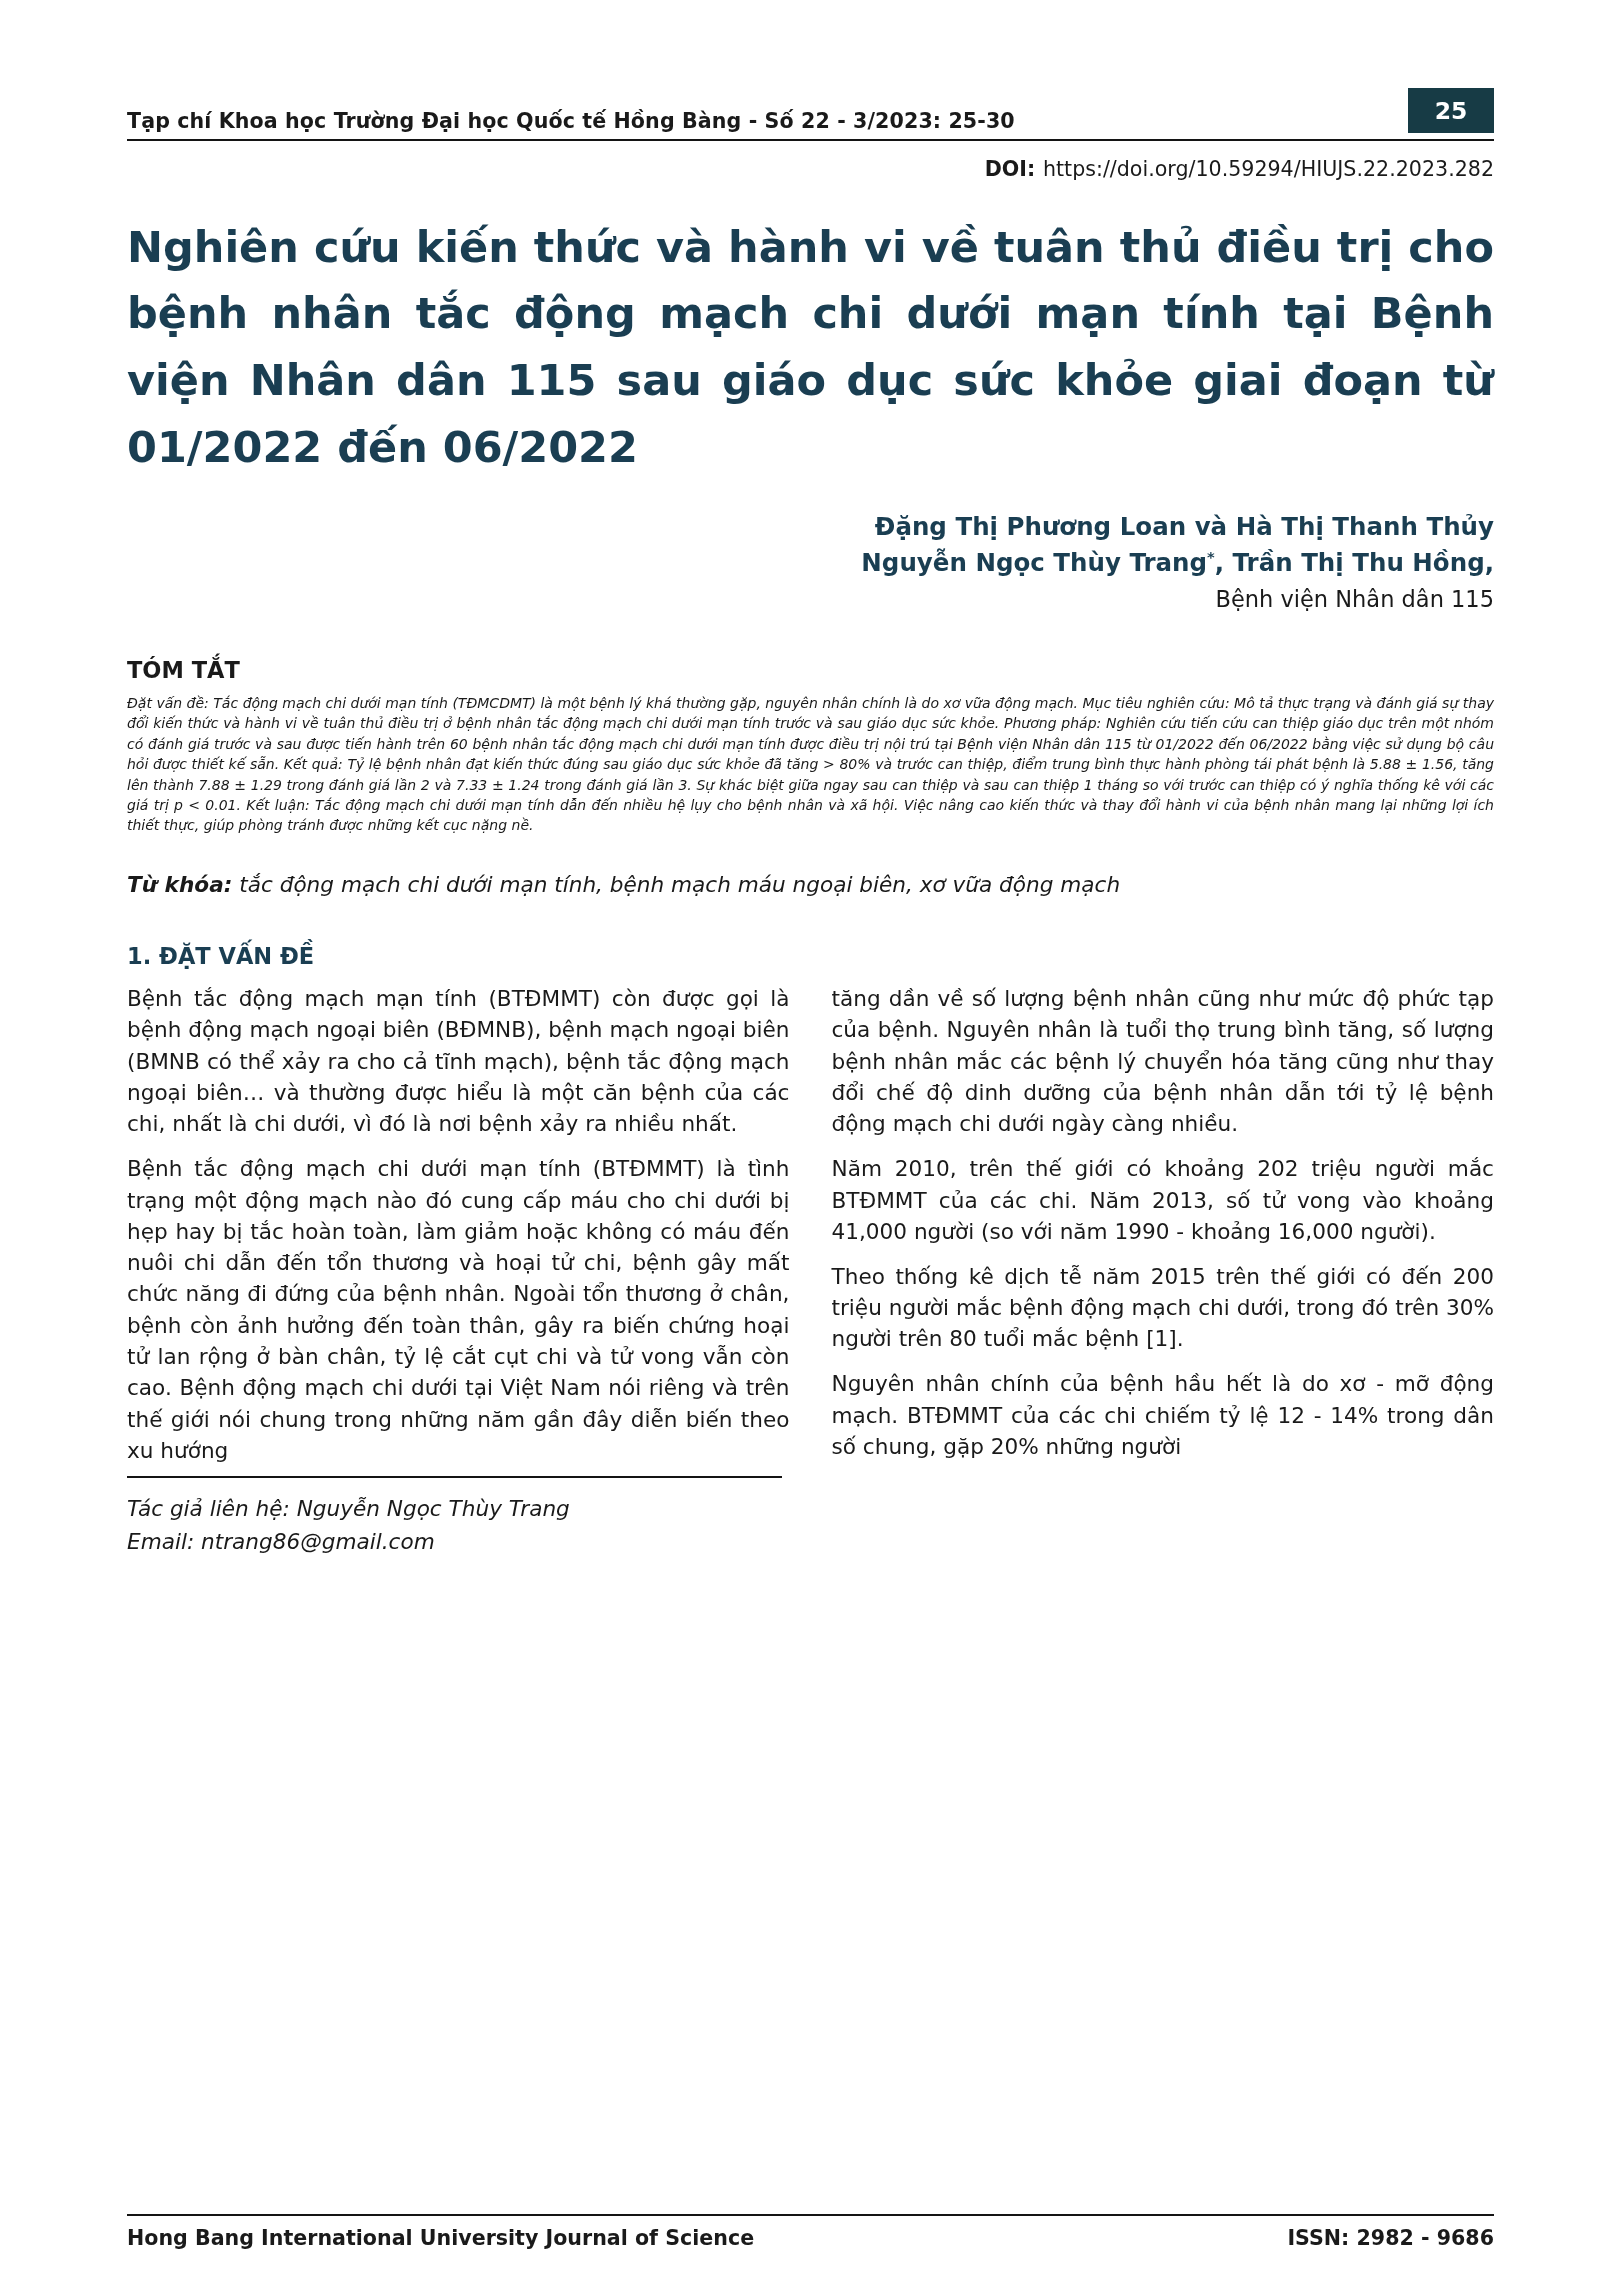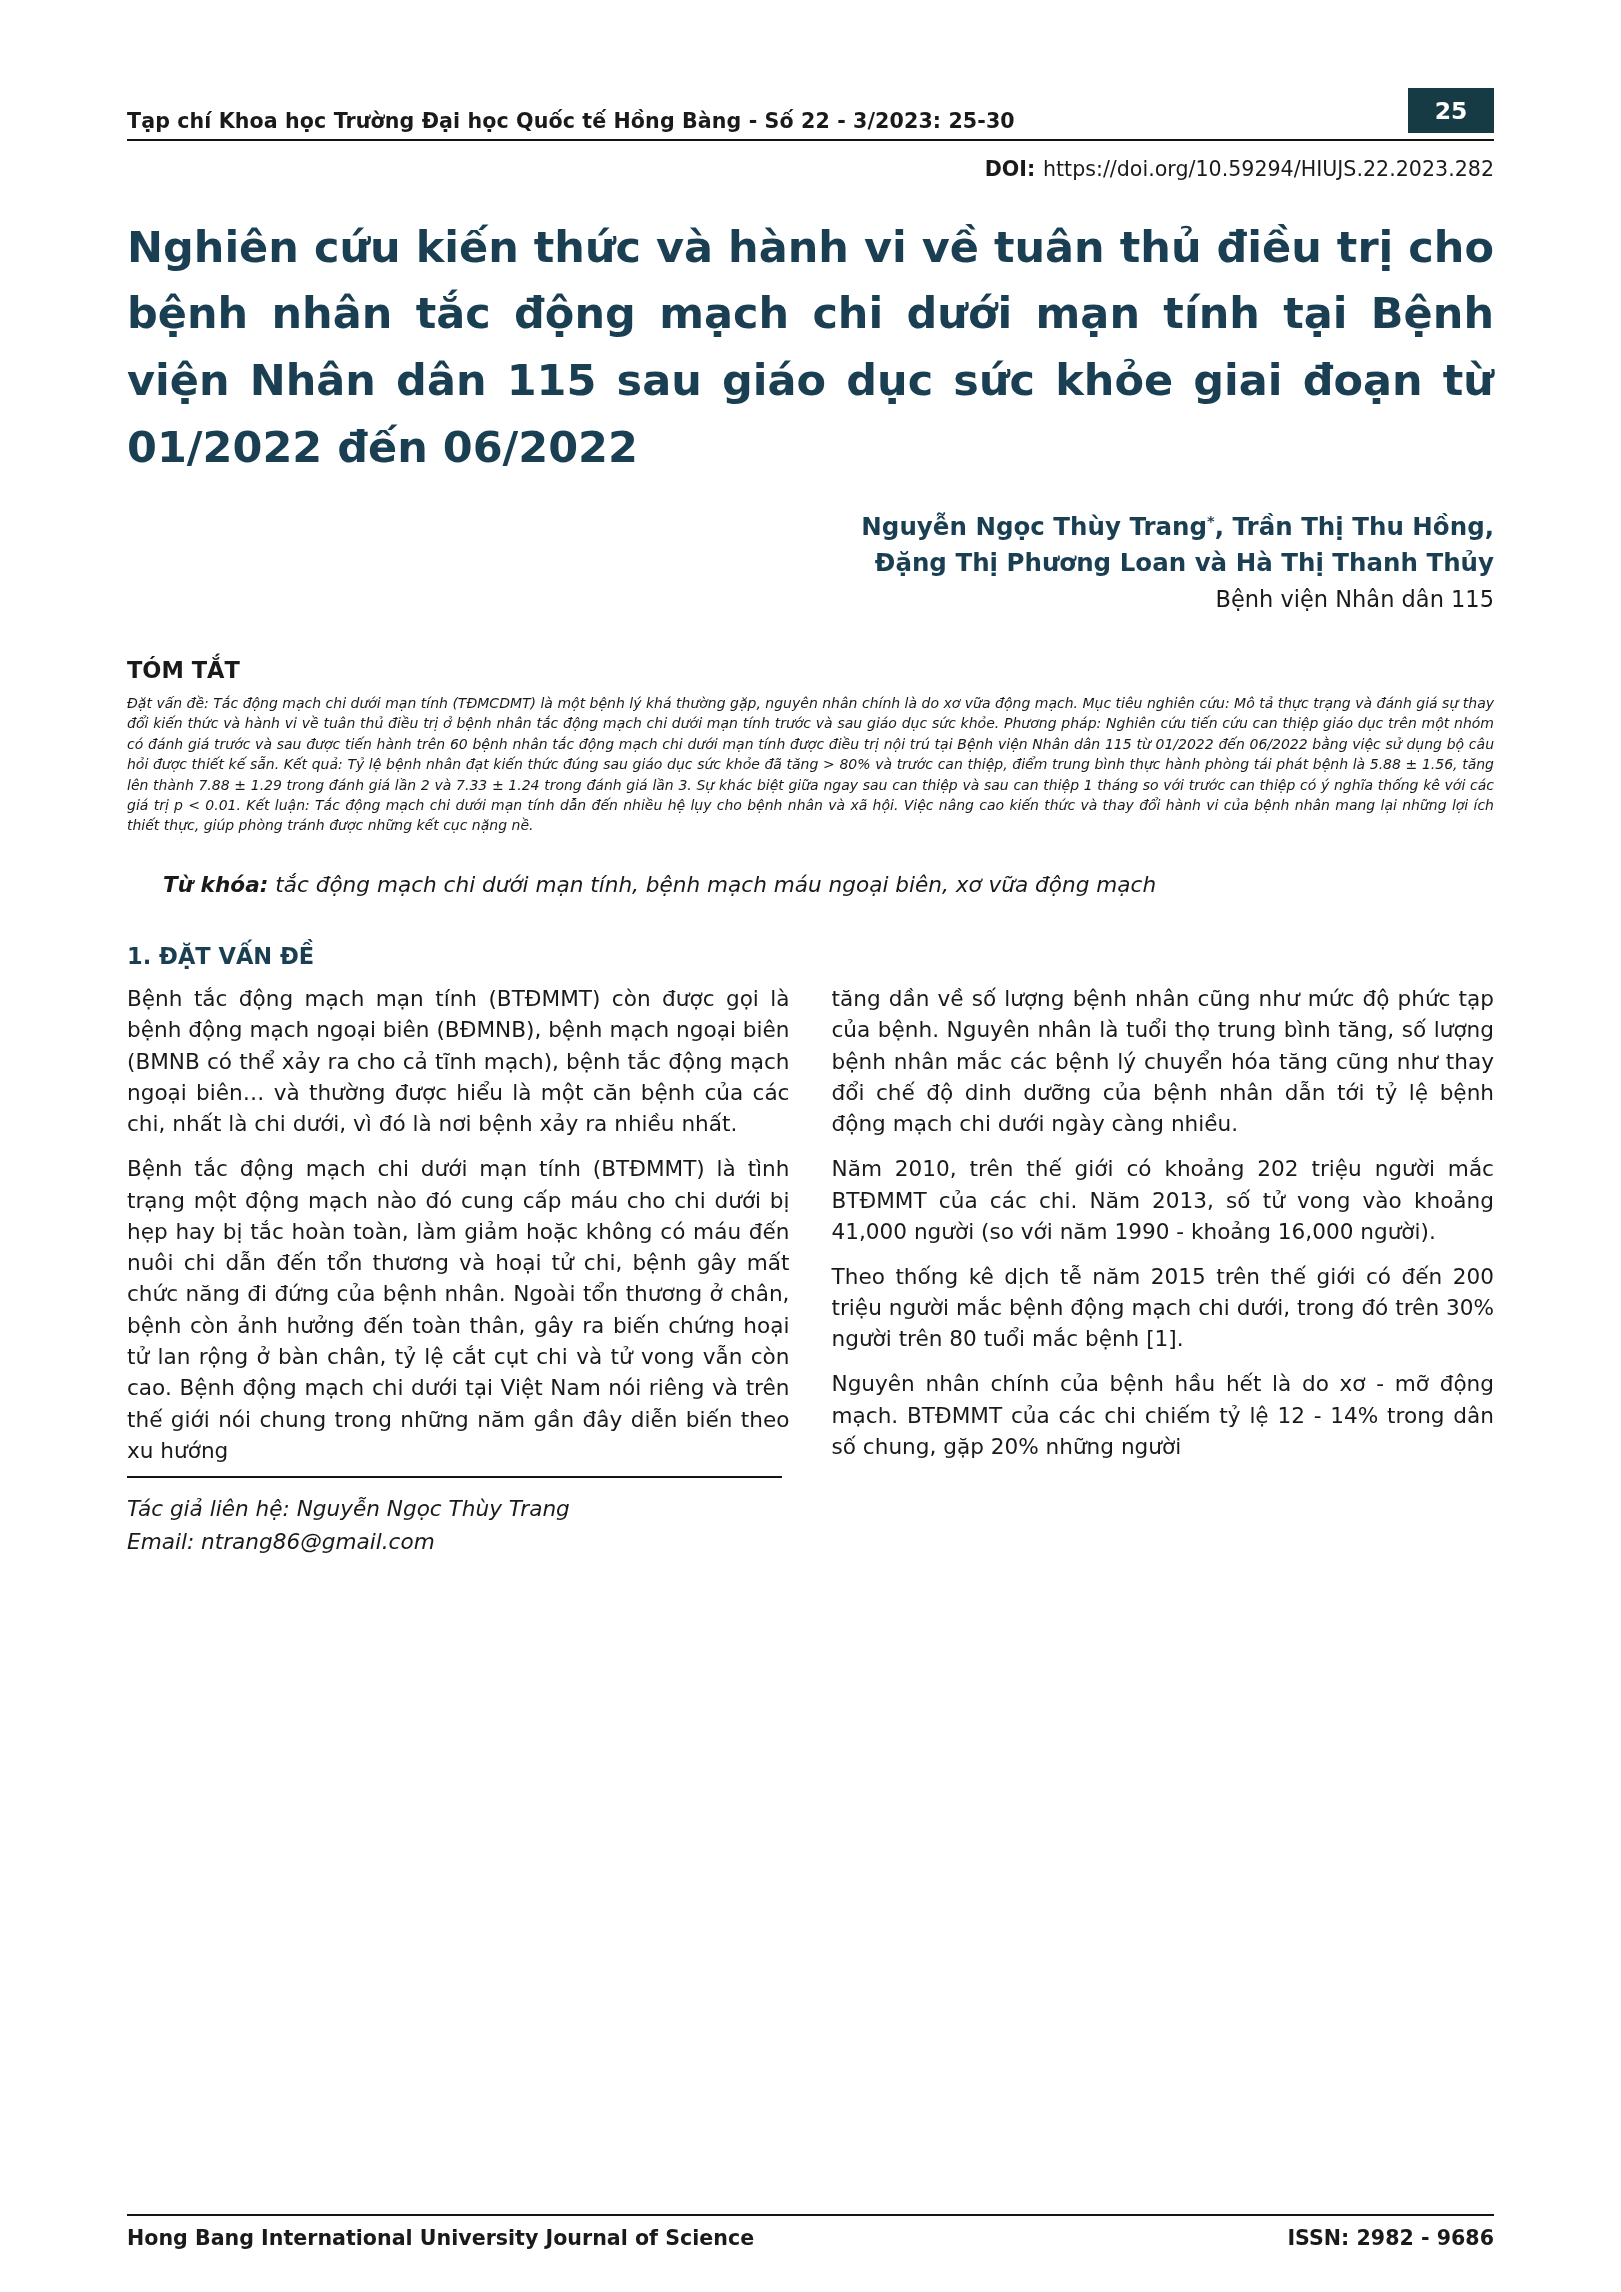--- a/index.html
+++ b/index.html
@@ -86,21 +86,20 @@
     font-style: italic;
     font-size: 14px;
     line-height: 1.46;
     text-align: justify;
   }
   .keywords {
     margin-top: 33px;
     font-style: italic;
     font-size: 21.6px;
     line-height: 1.46;
-    margin-left: 36px;
   }
   .keywords .kw-label { font-weight: bold; }
 
   
   .section-heading {
     margin-top: 43px;
     font-size: 22.5px;
     font-weight: bold;
     color: var(--accent, #1a3e52);
   }
@@ -154,22 +153,22 @@
     <span class="page-number-box">25</span>
   </div>
 
   <div class="doi-row">
     <span class="doi-label">DOI:</span><span class="doi-url">https://doi.org/10.59294/HIUJS.22.2023.282</span>
   </div>
 
   <h1 class="article-title">Nghiên cứu kiến thức và hành vi về tuân thủ điều trị cho bệnh nhân tắc động mạch chi dưới mạn tính tại Bệnh viện Nhân dân 115 sau giáo dục sức khỏe giai đoạn từ 01/2022 đến 06/2022</h1>
 
   <div class="authors">
+    <div class="authors-line">Đặng Thị Phương Loan và Hà Thị Thanh Thủy</div>
     <div class="authors-line"><span>Nguyễn Ngọc Thùy Trang</span><sup>*</sup><span>, Trần Thị Thu Hồng,</span></div>
-    <div class="authors-line">Đặng Thị Phương Loan và Hà Thị Thanh Thủy</div>
   </div>
   <div class="affiliation">Bệnh viện Nhân dân 115</div>
 
   <div class="abstract">
     <h2 class="abstract-heading">TÓM TẮT</h2>
     <p class="abstract-body">Đặt vấn đề: Tắc động mạch chi dưới mạn tính (TĐMCDMT) là một bệnh lý khá thường gặp, nguyên nhân chính là do xơ vữa động mạch. Mục tiêu nghiên cứu: Mô tả thực trạng và đánh giá sự thay đổi kiến thức và hành vi về tuân thủ điều trị ở bệnh nhân tắc động mạch chi dưới mạn tính trước và sau giáo dục sức khỏe. Phương pháp: Nghiên cứu tiến cứu can thiệp giáo dục trên một nhóm có đánh giá trước và sau được tiến hành trên 60 bệnh nhân tắc động mạch chi dưới mạn tính được điều trị nội trú tại Bệnh viện Nhân dân 115 từ 01/2022 đến 06/2022 bằng việc sử dụng bộ câu hỏi được thiết kế sẵn. Kết quả: Tỷ lệ bệnh nhân đạt kiến thức đúng sau giáo dục sức khỏe đã tăng &gt; 80% và trước can thiệp, điểm trung bình thực hành phòng tái phát bệnh là 5.88 ± 1.56, tăng lên thành 7.88 ± 1.29 trong đánh giá lần 2 và 7.33 ± 1.24 trong đánh giá lần 3. Sự khác biệt giữa ngay sau can thiệp và sau can thiệp 1 tháng so với trước can thiệp có ý nghĩa thống kê với các giá trị p &lt; 0.01. Kết luận: Tắc động mạch chi dưới mạn tính dẫn đến nhiều hệ lụy cho bệnh nhân và xã hội. Việc nâng cao kiến thức và thay đổi hành vi của bệnh nhân mang lại những lợi ích thiết thực, giúp phòng tránh được những kết cục nặng nề.</p>
   </div>
 
   <div class="keywords">
     <span class="kw-label">Từ khóa:</span><span> tắc động mạch chi dưới mạn tính, bệnh mạch máu ngoại biên, xơ vữa động mạch</span>

